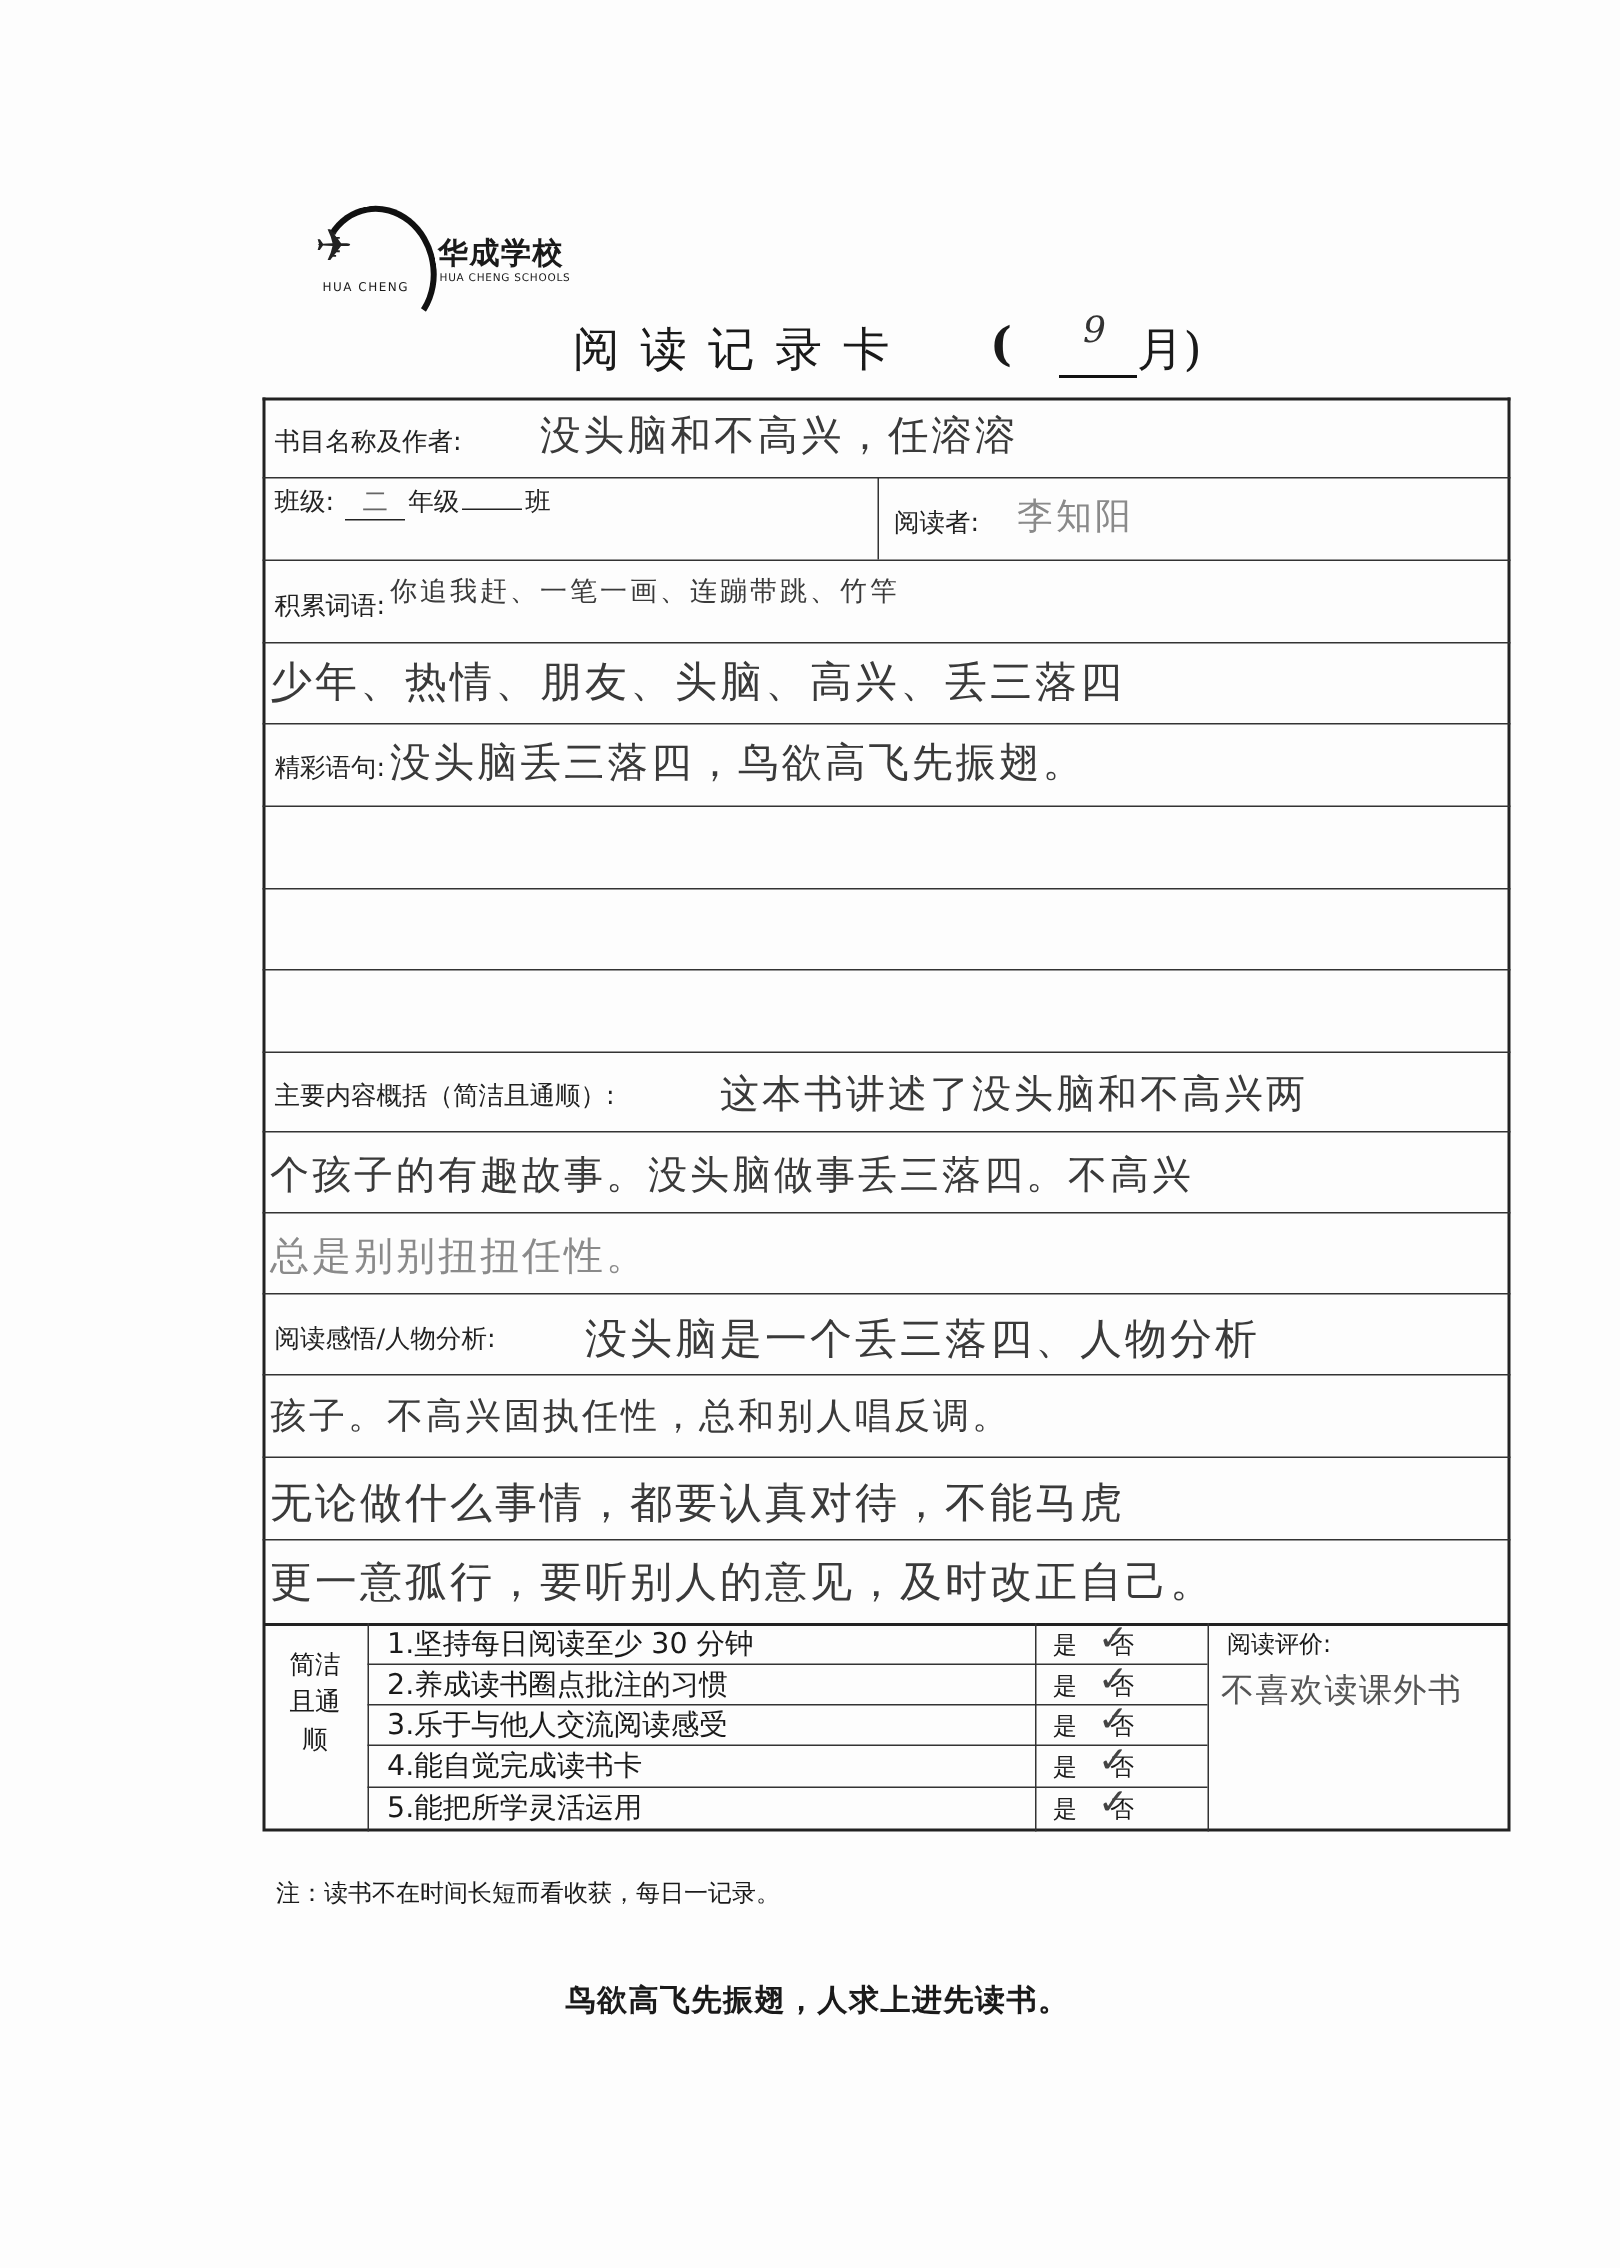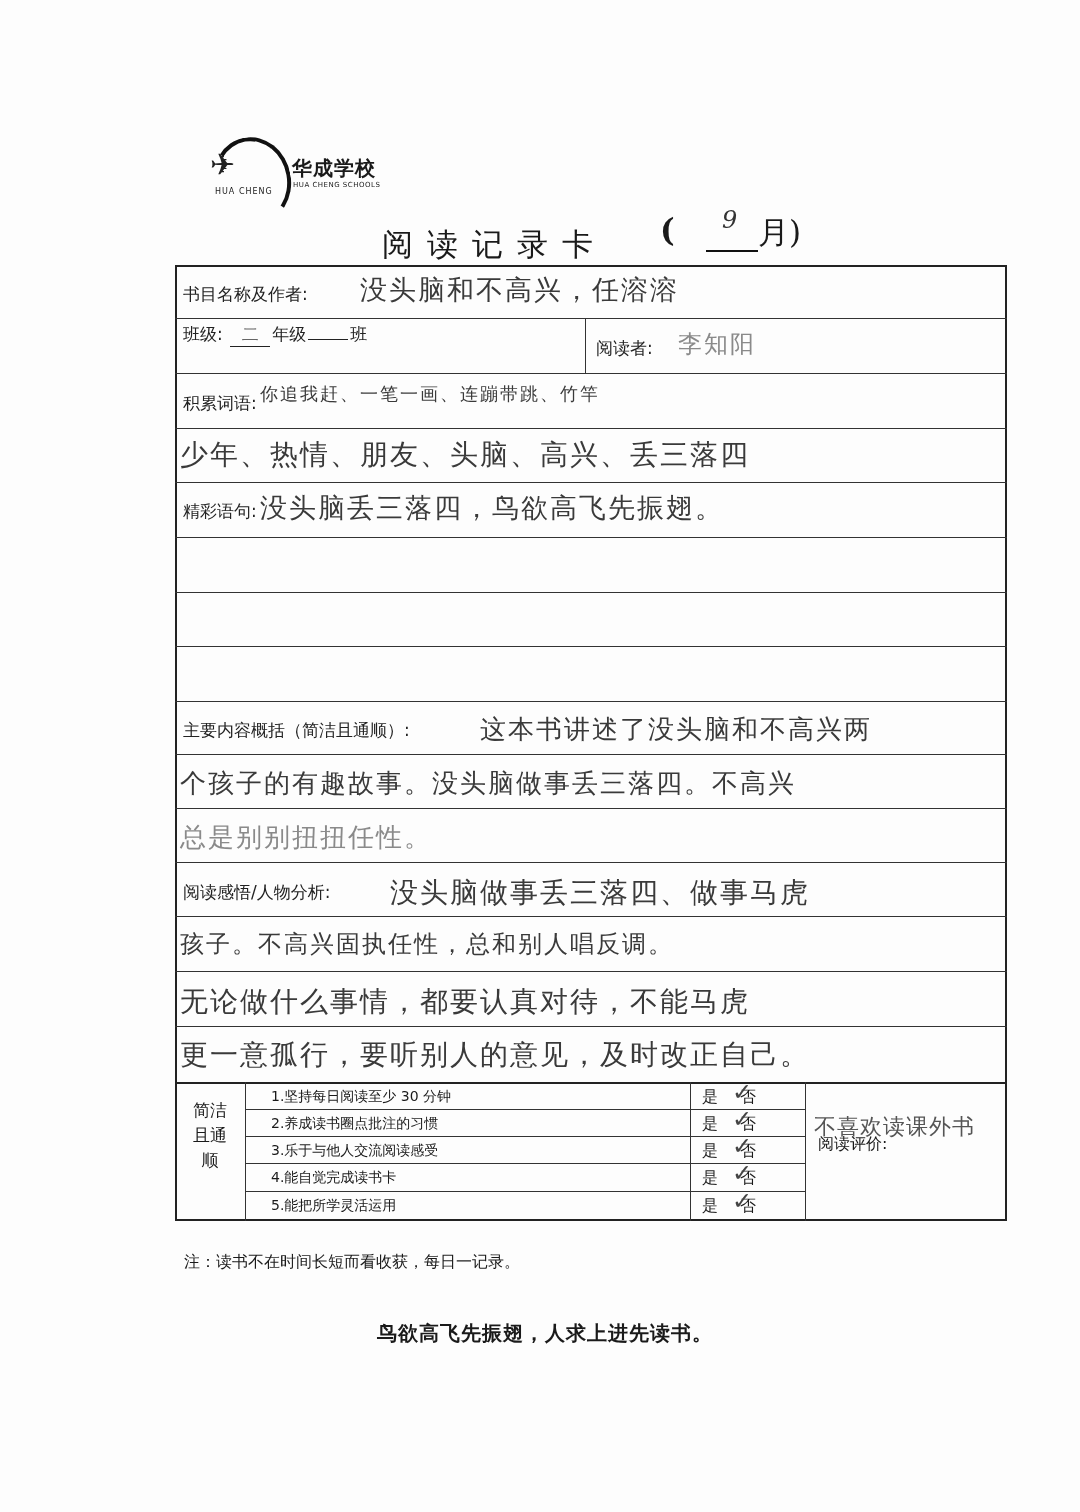--- a/index.html
+++ b/index.html
@@ -6,40 +6,40 @@
   body { width:1080px; height:1512px; background:#fdfdfd; position:relative; overflow:hidden;
          font-family:"DejaVu Sans", sans-serif; color:#1a1a1a; }
   .abs { position:absolute; }
   .logo { left:205px; top:135px; width:200px; height:70px; }
   .logo-arc { position:absolute; left:8px; top:2px; width:70px; height:80px; border:4px solid #111;
               border-left-color:transparent; border-bottom-color:transparent; border-radius:50%; transform:rotate(-10deg); }
   .logo-name { position:absolute; left:87px; top:20px; font-size:20px; font-weight:bold; letter-spacing:1px; }
   .logo-en { position:absolute; left:88px; top:46px; font-size:7px; letter-spacing:0.5px; }
   .logo-en2 { position:absolute; left:10px; top:52px; font-size:8px; letter-spacing:1px; }
   .logo-bird { position:absolute; left:5px; top:12px; font-size:30px; color:#222; }
-  .title { left:382px; top:212px; font-size:31px; letter-spacing:14px; font-family:"DejaVu Serif", serif;margin-top:12px; }
+  .title { left:382px; top:212px; font-size:31px; letter-spacing:14px; font-family:"DejaVu Serif", serif; }
   .month-line { left:706px; top:250px; width:52px; border-bottom:2px solid #111; }
   .month-val { left:722px; top:206px; font-size:24px; font-family:"DejaVu Serif", serif; color:#333; font-style:italic; }
   .title-end { left:758px; top:212px; font-size:31px; font-family:"DejaVu Serif", serif; }
   .title-paren { left:660px; top:212px; font-size:31px; font-family:"DejaVu Serif", serif; font-weight:bold; }
   .frame { left:175px; top:265px; width:832px; height:817px; border:2px solid #222; border-bottom:none; box-sizing:border-box; }
   .hline { position:absolute; left:175px; width:832px; border-top:1.5px solid #333; }
   .vline { position:absolute; border-left:1.5px solid #333; }
   .label { position:absolute; font-size:17px; color:#222; white-space:nowrap; }
   .hw { position:absolute; font-size:27px; color:#3a3a3a; white-space:nowrap; font-family:"DejaVu Sans", sans-serif; font-weight:300; letter-spacing:2px; }
   .hw.light { color:#8a8a8a; }
   .blank { display:inline-block; border-bottom:1.5px solid #222; width:40px; margin:0 2px; text-align:center; color:#666; }
   .pt { position:absolute; left:175px; top:1082px; width:832px; height:139px; border:2px solid #222; box-sizing:border-box; }
-  .pt-row { position:absolute; left:243px; width:445px; height:27px; font-size:14px; padding-left:28px; box-sizing:border-box; line-height:27px; }
+  .pt-row { position:absolute; left:230px; width:445px; height:27px; font-size:19px; padding-left:28px; box-sizing:border-box; line-height:27px; }
   .pt-yn { position:absolute; left:690px; width:115px; height:27px; font-size:16px; line-height:27px; }
   .pt-yn .y { position:absolute; left:12px; }
   .pt-yn .n { position:absolute; left:50px; }
   .pt-yn .check { position:absolute; left:42px; top:-4px; font-size:24px; color:#444; }
   .family { position:absolute; left:190px; top:1098px; width:40px; font-size:17px; line-height:25px; text-align:center; }
-  .eval-label { position:absolute; left:818px; top:1086px; font-size:16px;margin-top:48px; }
+  .eval-label { position:absolute; left:818px; top:1086px; font-size:16px; }
   .eval-val { position:absolute; left:814px; top:1112px; font-size:22px; color:#555; letter-spacing:1px; }
   .note { left:184px; top:1252px; font-size:16px; }
   .motto { left:377px; top:1320px; font-size:20px; font-weight:bold; letter-spacing:1px; }
 </style>
 </head>
 <body>
 
 <div class="abs logo">
   <div class="logo-arc"></div>
   <div class="logo-bird">✈</div>
@@ -90,21 +90,21 @@
 <div class="abs" style="left:176px; top:538px; width:830px; height:52px"></div>
 <div class="abs" style="left:176px; top:593px; width:830px; height:52px"></div>
 <div class="abs" style="left:176px; top:647px; width:830px; height:52px"></div>
 
 <div class="label" style="left:183px; top:719px">主要内容概括（简洁且通顺）:</div>
 <div class="hw" style="left:480px; top:712px; font-size:26px">这本书讲述了没头脑和不高兴两</div>
 <div class="hw" style="left:180px; top:766px; font-size:26px">个孩子的有趣故事。没头脑做事丢三落四。不高兴</div>
 <div class="hw light" style="left:180px; top:820px; font-size:26px">总是别别扭扭任性。</div>
 
 <div class="label" style="left:183px; top:881px">阅读感悟/人物分析:</div>
-<div class="hw" style="left:390px; top:874px; font-size:28px">没头脑做事丢三落四、做事马虎</div>
+<div class="hw" style="left:390px; top:874px; font-size:28px">没头脑是一个丢三落四、人物分析</div>
 <div class="hw" style="left:180px; top:928px; font-size:24px">孩子。不高兴固执任性，总和别人唱反调。</div>
 <div class="hw" style="left:180px; top:983px; font-size:28px">无论做什么事情，都要认真对待，不能马虎</div>
 <div class="hw" style="left:180px; top:1036px; font-size:28px">更一意孤行，要听别人的意见，及时改正自己。</div>
 
 <div class="pt"></div>
 <div class="vline" style="left:245px; top:1082px; height:139px"></div>
 <div class="vline" style="left:690px; top:1082px; height:139px"></div>
 <div class="vline" style="left:805px; top:1082px; height:139px"></div>
 <div class="abs" style="left:245px; top:1109px; width:560px; border-top:1.5px solid #333"></div>
 <div class="abs" style="left:245px; top:1136px; width:560px; border-top:1.5px solid #333"></div>

